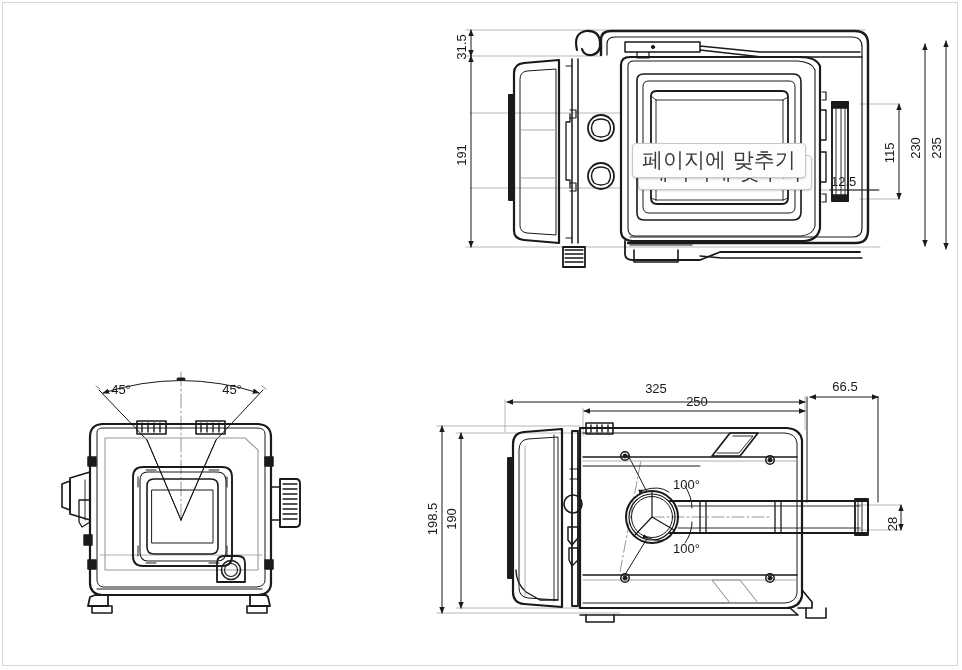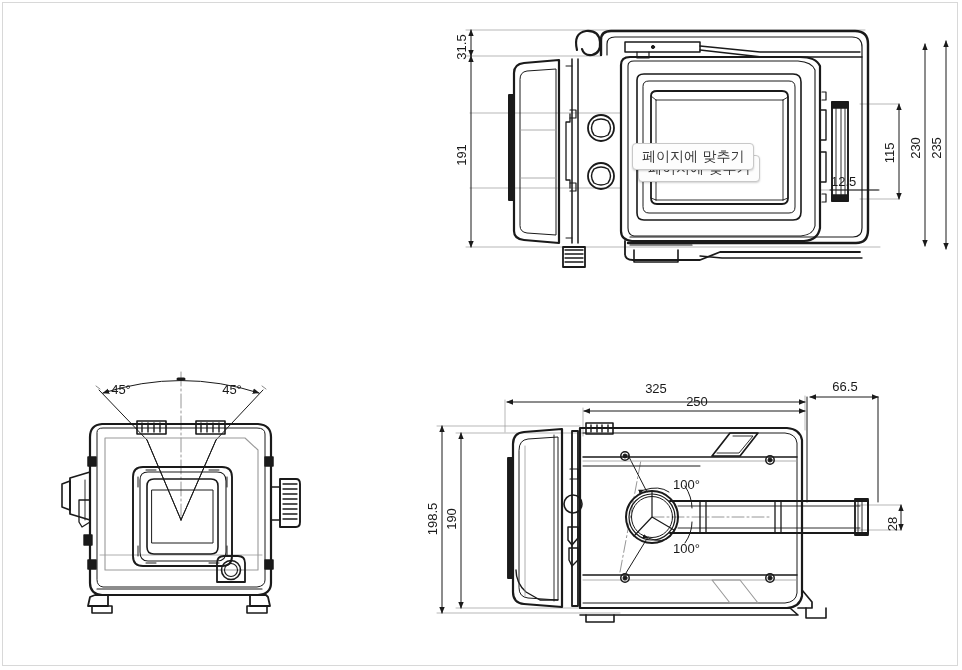--- a/index.html
+++ b/index.html
@@ -40,21 +40,21 @@
     fill: #1a1a1a;
   }
   
   .tooltip {
     position: absolute;
     background: #fdfdfd;
     border: 1px solid #c8c8c8;
     border-radius: 4px;
     box-shadow: 0 1px 2px rgba(0,0,0,0.18);
     font-family: "DejaVu Sans", sans-serif;
-    font-size: 14px;
+    font-size: 21px;
     color: #3a3a3a;
     padding: 4px 9px 5px 9px;
     white-space: nowrap;
     line-height: 1.15;
   }
   #tooltip-back {
     left: 638px;
     top: 155px;
     z-index: 5;
   }

